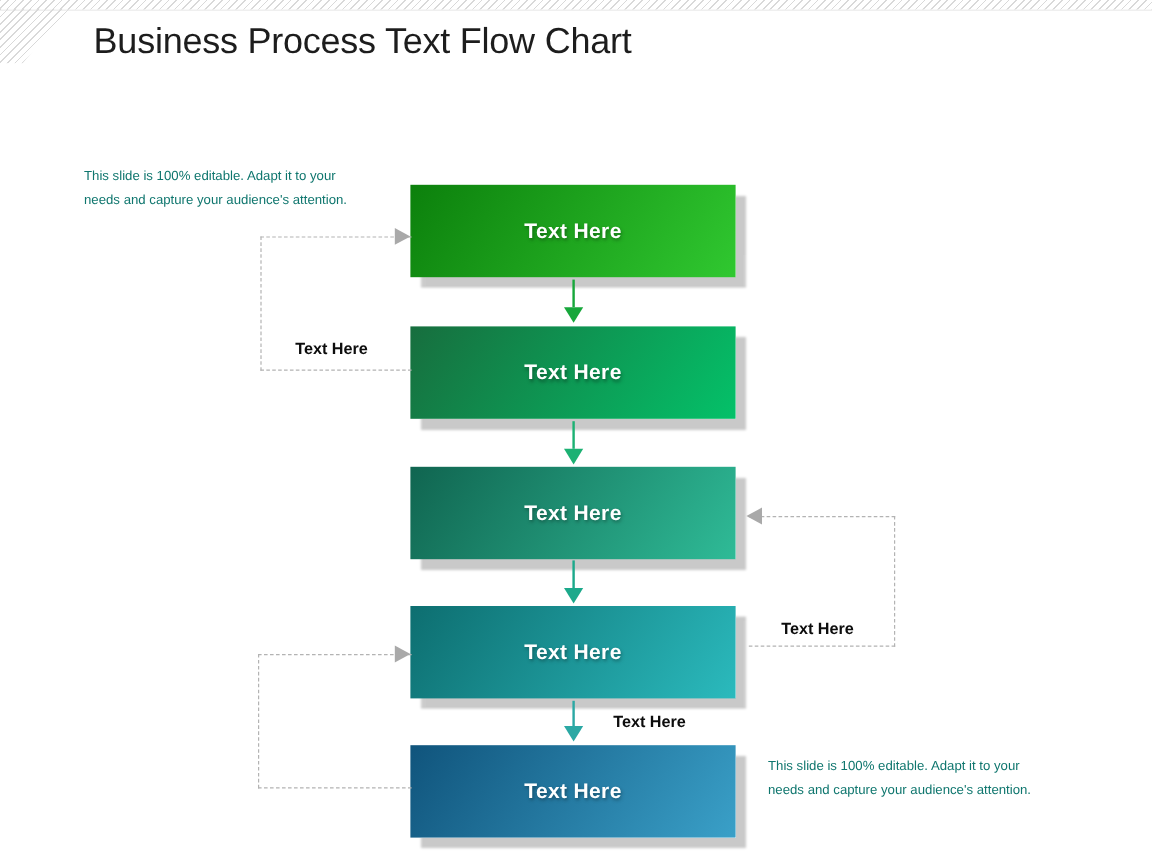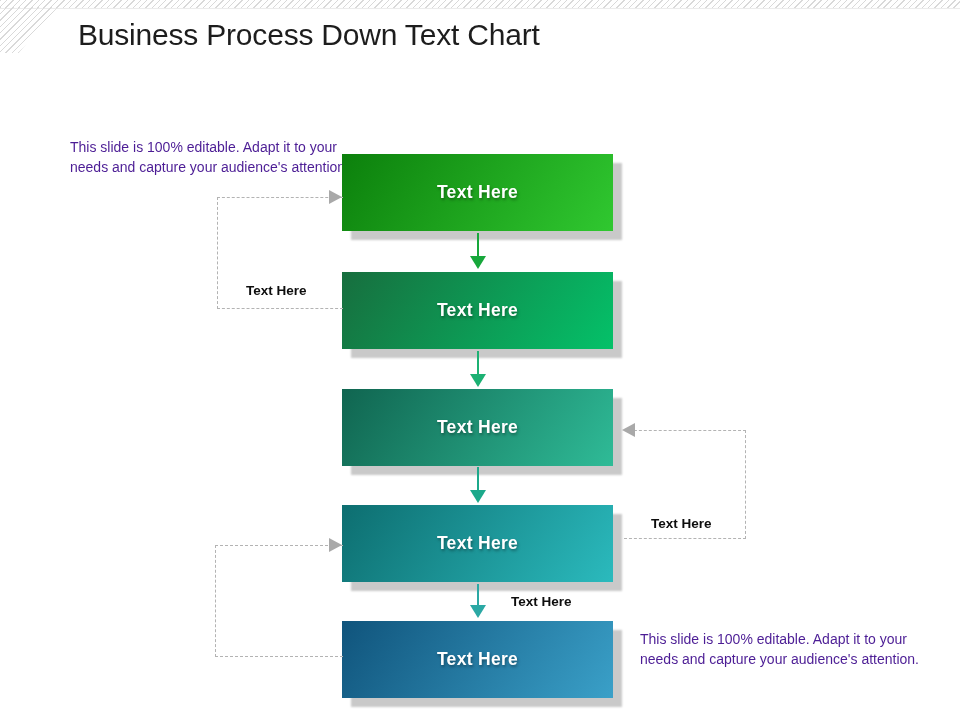--- a/index.html
+++ b/index.html
@@ -14,21 +14,21 @@
   }
   .top-band { position:absolute; top:0; left:0; width:960px; height:8px; border-bottom:1px solid #ececec; }
   .corner-hatch { position:absolute; top:7px; left:0; width:58px; height:46px;
     clip-path: polygon(0 0, 100% 0, 32% 100%, 0 100%); }
 
   .title {
     position:absolute; left:78px; top:18px; font-size:30px; color:#1d1d1d;
     letter-spacing:-0.2px; white-space:nowrap; font-weight:400;
   }
 
-  .note { position:absolute; color:#4c1d95; font-size:14px; line-height:20px; }
+  .note { position:absolute; color:#0f766e; font-size:11px; line-height:20px; }
   .note-tl { left:70px; top:137px; }
   .note-br { left:640px; top:629px; }
 
   .fbox {
     position:absolute; left:342px; width:271px; height:77px;
     display:flex; align-items:center; justify-content:center;
     box-shadow: 9px 9px 2px var(--shadow, #c9c9c9);
   }
   .fbox .lbl {
     color:#ffffff; font-weight:bold; font-size:17.5px; letter-spacing:0.3px;
@@ -71,21 +71,21 @@
   .cl-c { left:511px; top:594px; }
 </style>
 </head>
 <body>
 
 <div class="slide">
 
   <div class="top-band hatch"></div>
   <div class="corner-hatch hatch"></div>
 
-  <div class="title">Business Process Down Text Chart</div>
+  <div class="title">Business Process Text Flow Chart</div>
 
   <div class="note note-tl">
     <div>This slide is 100% editable. Adapt it to your</div>
     <div>needs and capture your audience's attention.</div>
   </div>
 
   <div class="fbox b1" style="background: linear-gradient(125deg, rgb(12, 128, 12) 0%, rgb(48, 200, 48) 100%);">
     <span class="lbl">Text Here</span>
   </div>
   <div class="fbox b2" style="background: linear-gradient(125deg, rgb(23, 110, 62) 0%, rgb(4, 193, 105) 100%);">

